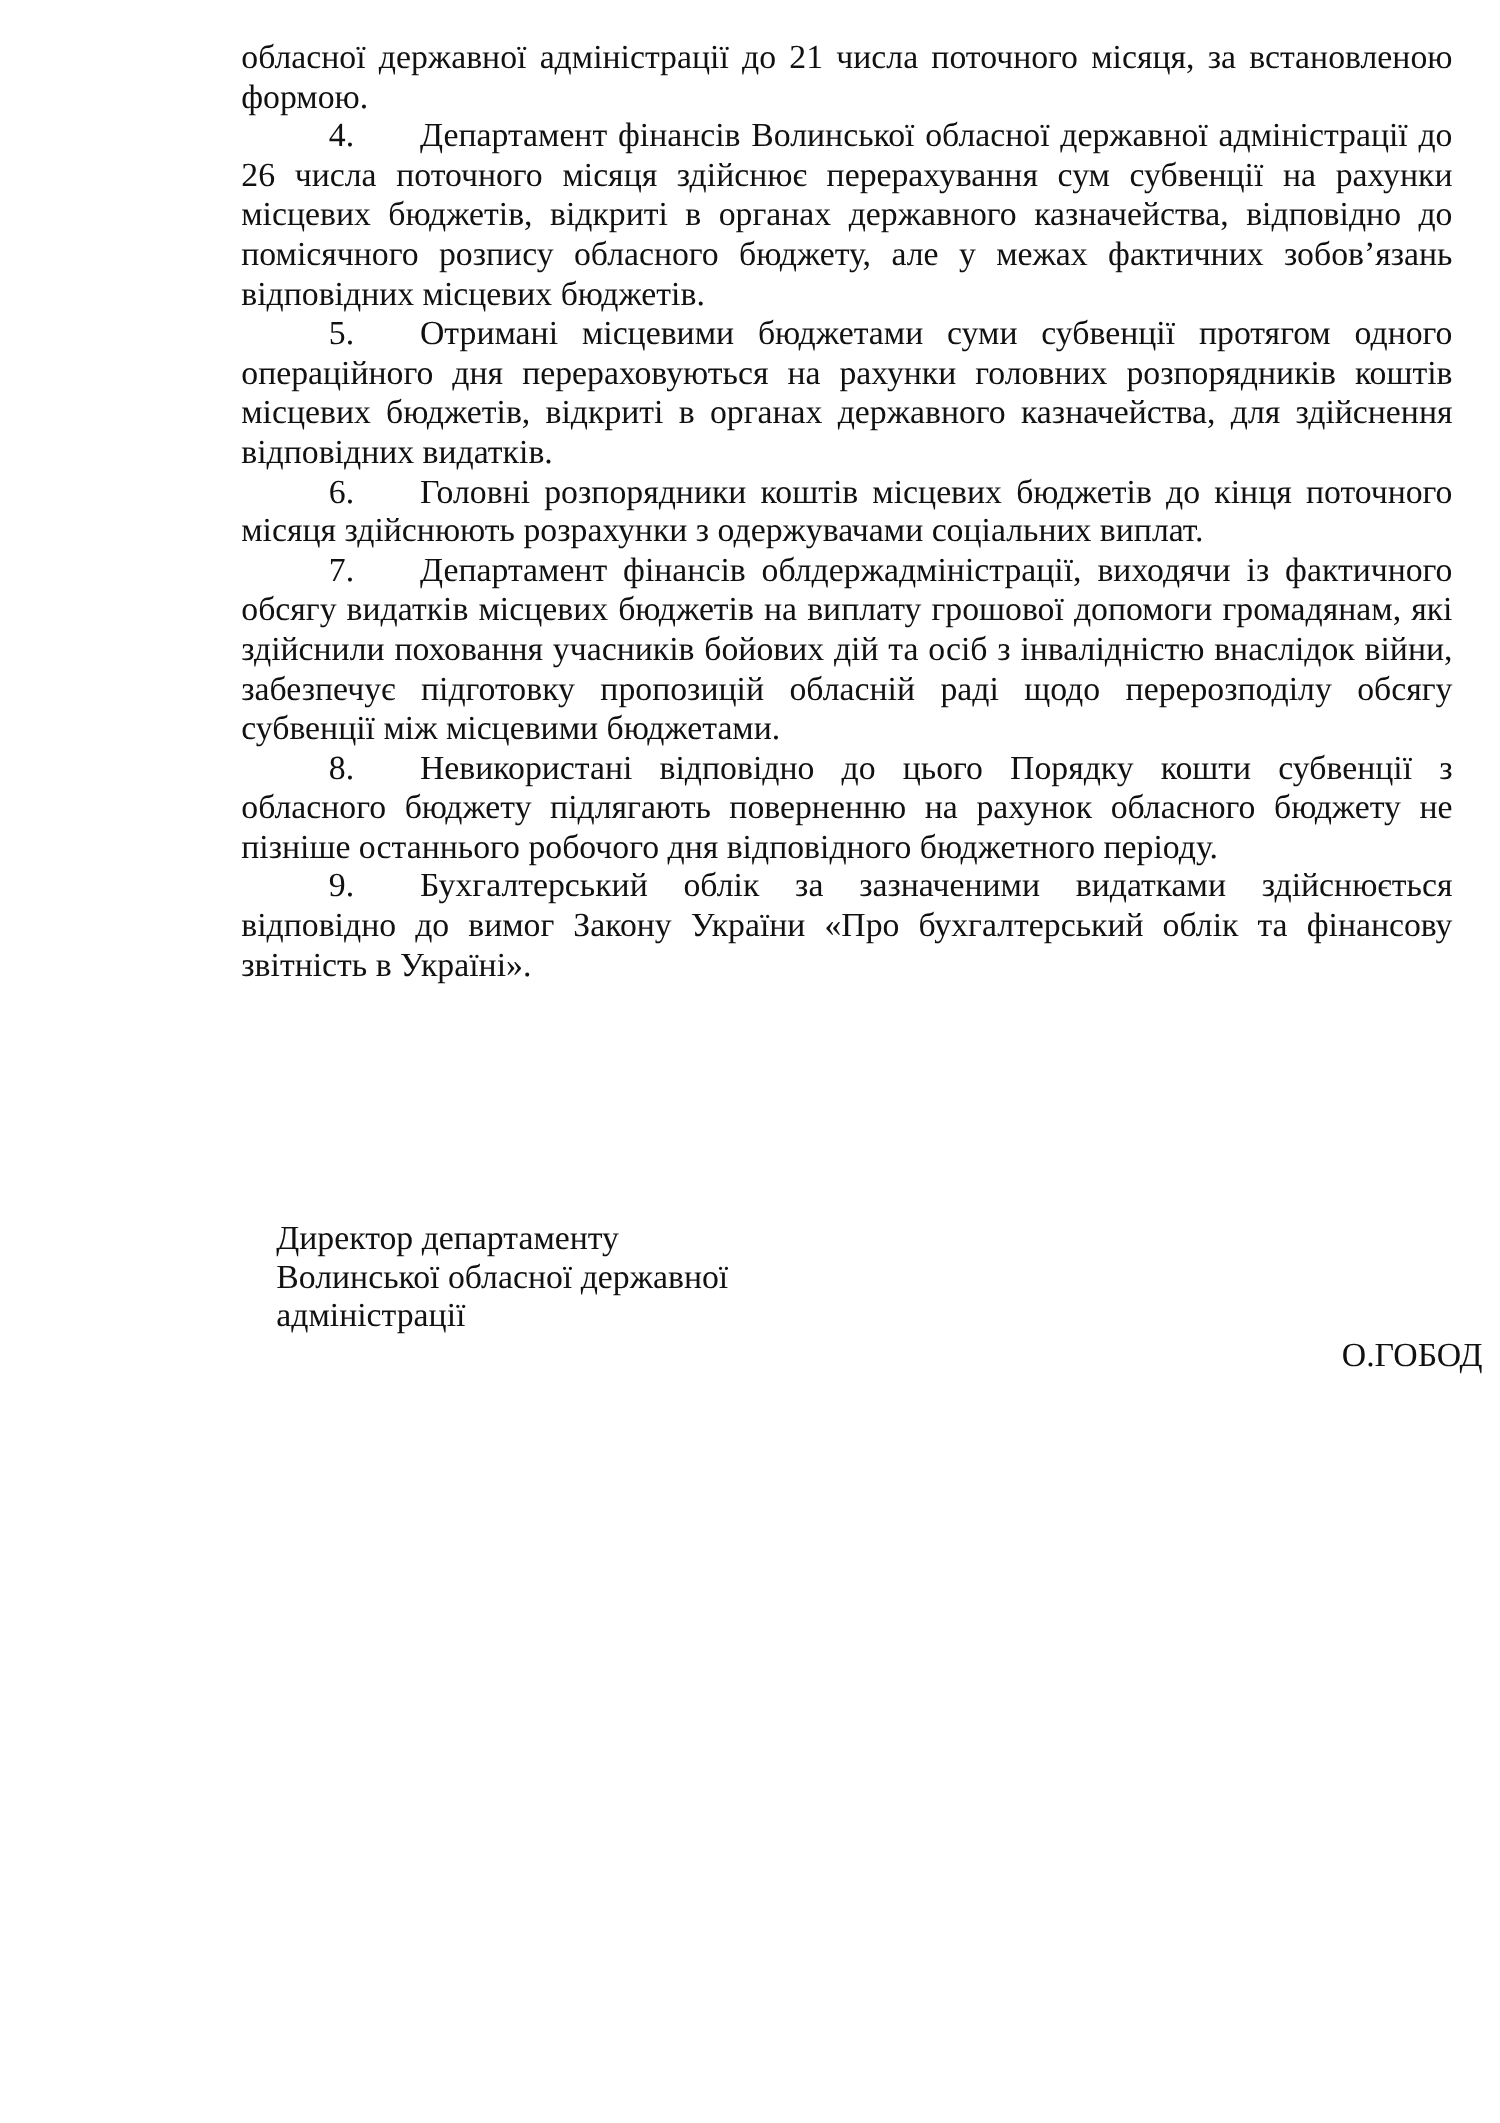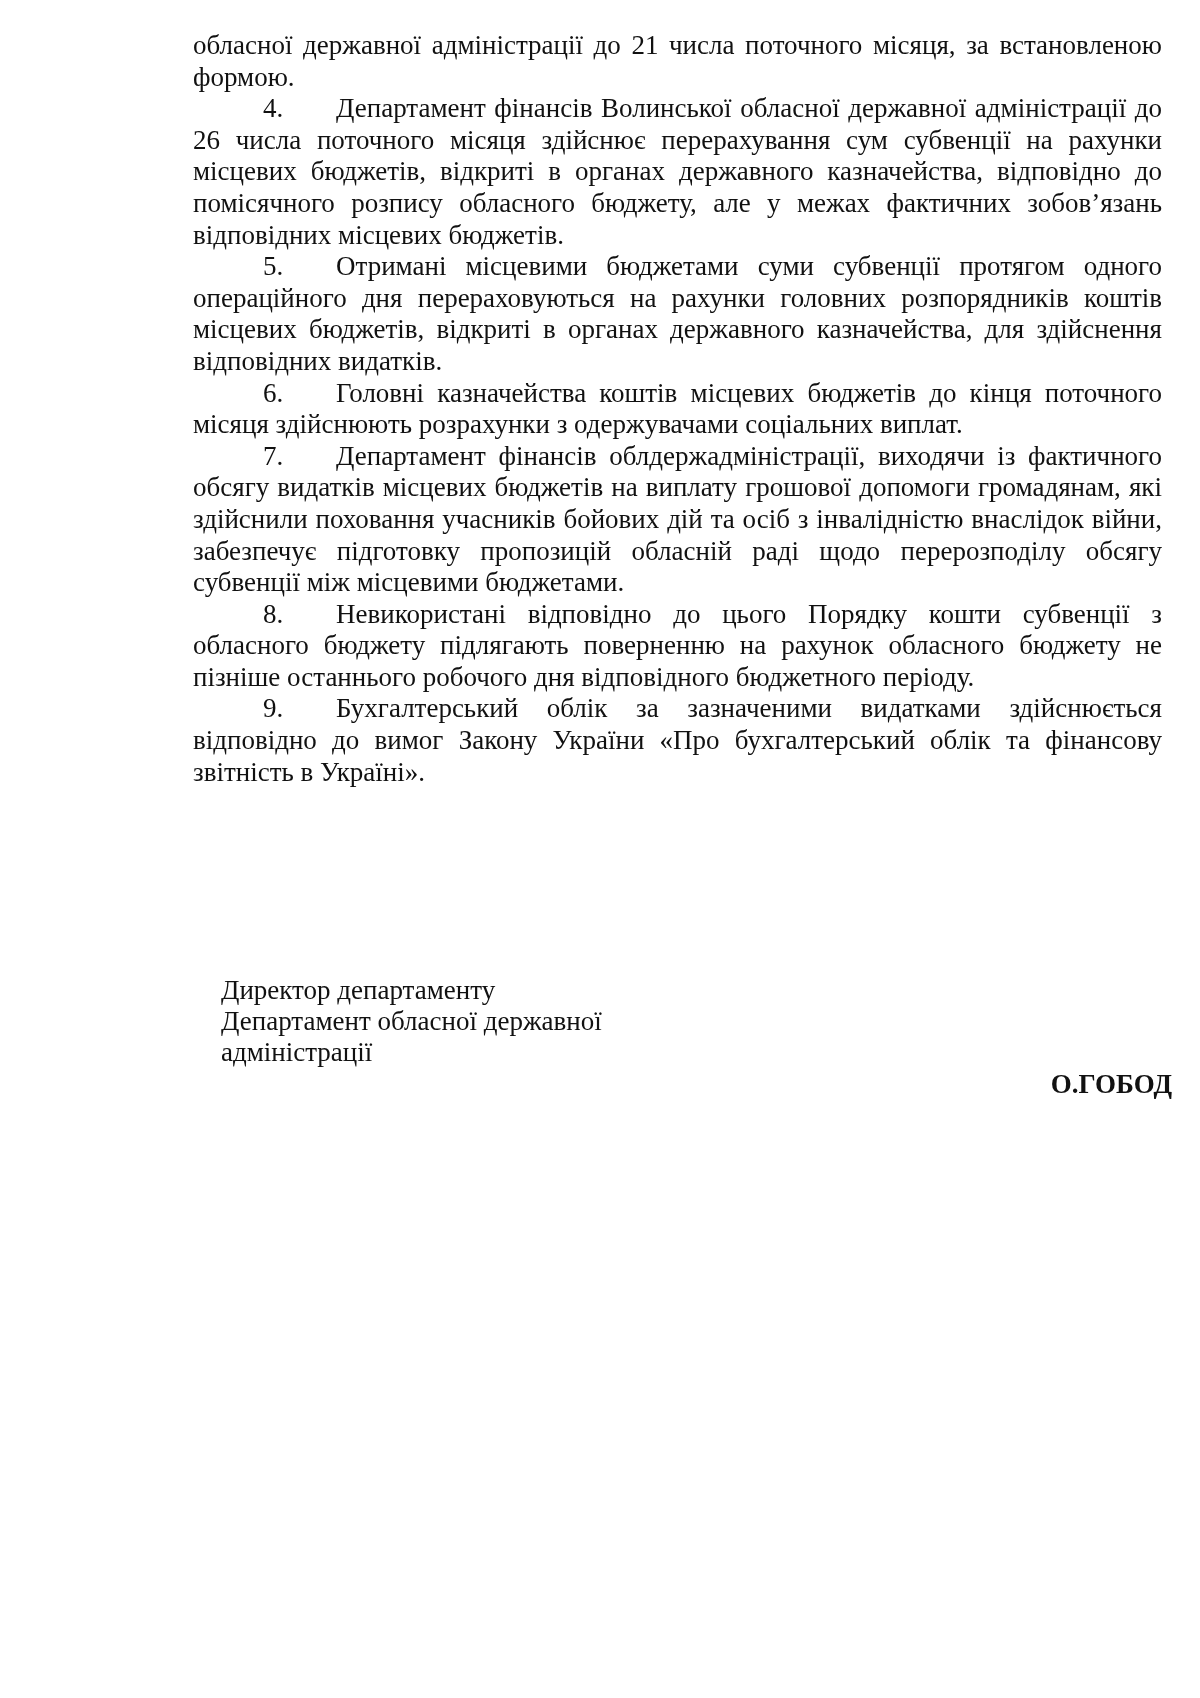--- a/index.html
+++ b/index.html
@@ -45,44 +45,44 @@
       font-size: 27px;
       line-height: 31.2px;
       margin-left: 48px;
     }
     .sig-line {
       display: block;
       white-space: nowrap;
     }
     .sig-name {
       position: absolute;
-      right: 18px;
+      right: 4px;
       top: 93.6px;
-      font-weight: bold;
+      font-weight: normal;
       white-space: nowrap;
     }
   </style>
 </head>
 <body style="color: rgb(17, 17, 17); background: rgb(255, 255, 255);">
 
 <div class="page">
   <p class="para">обласної державної адміністрації до 21 числа поточного місяця, за встановленою формою.</p>
 
   <p class="para numbered"><span class="num">4.</span><span>Департамент фінансів Волинської обласної державної адміністрації до 26 числа поточного місяця здійснює перерахування сум субвенції на рахунки місцевих бюджетів, відкриті в органах державного казначейства, відповідно до помісячного розпису обласного бюджету, але у межах фактичних зобов’язань відповідних місцевих бюджетів.</span></p>
 
   <p class="para numbered"><span class="num">5.</span><span>Отримані місцевими бюджетами суми субвенції протягом одного операційного дня перераховуються на рахунки головних розпорядників коштів місцевих бюджетів, відкриті в органах державного казначейства, для здійснення відповідних видатків.</span></p>
 
-  <p class="para numbered"><span class="num">6.</span><span>Головні казначейства коштів місцевих бюджетів до кінця поточного місяця здійснюють розрахунки з одержувачами соціальних виплат.</span></p>
+  <p class="para numbered"><span class="num">6.</span><span>Головні розпорядники коштів місцевих бюджетів до кінця поточного місяця здійснюють розрахунки з одержувачами соціальних виплат.</span></p>
 
   <p class="para numbered"><span class="num">7.</span><span>Департамент фінансів облдержадміністрації, виходячи із фактичного обсягу видатків місцевих бюджетів на виплату грошової допомоги громадянам, які здійснили поховання учасників бойових дій та осіб з інвалідністю внаслідок війни, забезпечує підготовку пропозицій обласній раді щодо перерозподілу обсягу субвенції між місцевими бюджетами.</span></p>
 
   <p class="para numbered"><span class="num">8.</span><span>Невикористані відповідно до цього Порядку кошти субвенції з обласного бюджету підлягають поверненню на рахунок обласного бюджету не пізніше останнього робочого дня відповідного бюджетного періоду.</span></p>
 
   <p class="para numbered"><span class="num">9.</span><span>Бухгалтерський облік за зазначеними видатками здійснюється відповідно до вимог Закону України «Про бухгалтерський облік та фінансову звітність в Україні».</span></p>
 
 </div>
 
 <div class="signature">
   <span class="sig-line">Директор департаменту</span>
-  <span class="sig-line">Департамент обласної державної</span>
+  <span class="sig-line">Волинської обласної державної</span>
   <span class="sig-line">адміністрації</span>
   <span class="sig-name">О.ГОБОД</span>
 </div>
 
 </body></html>

